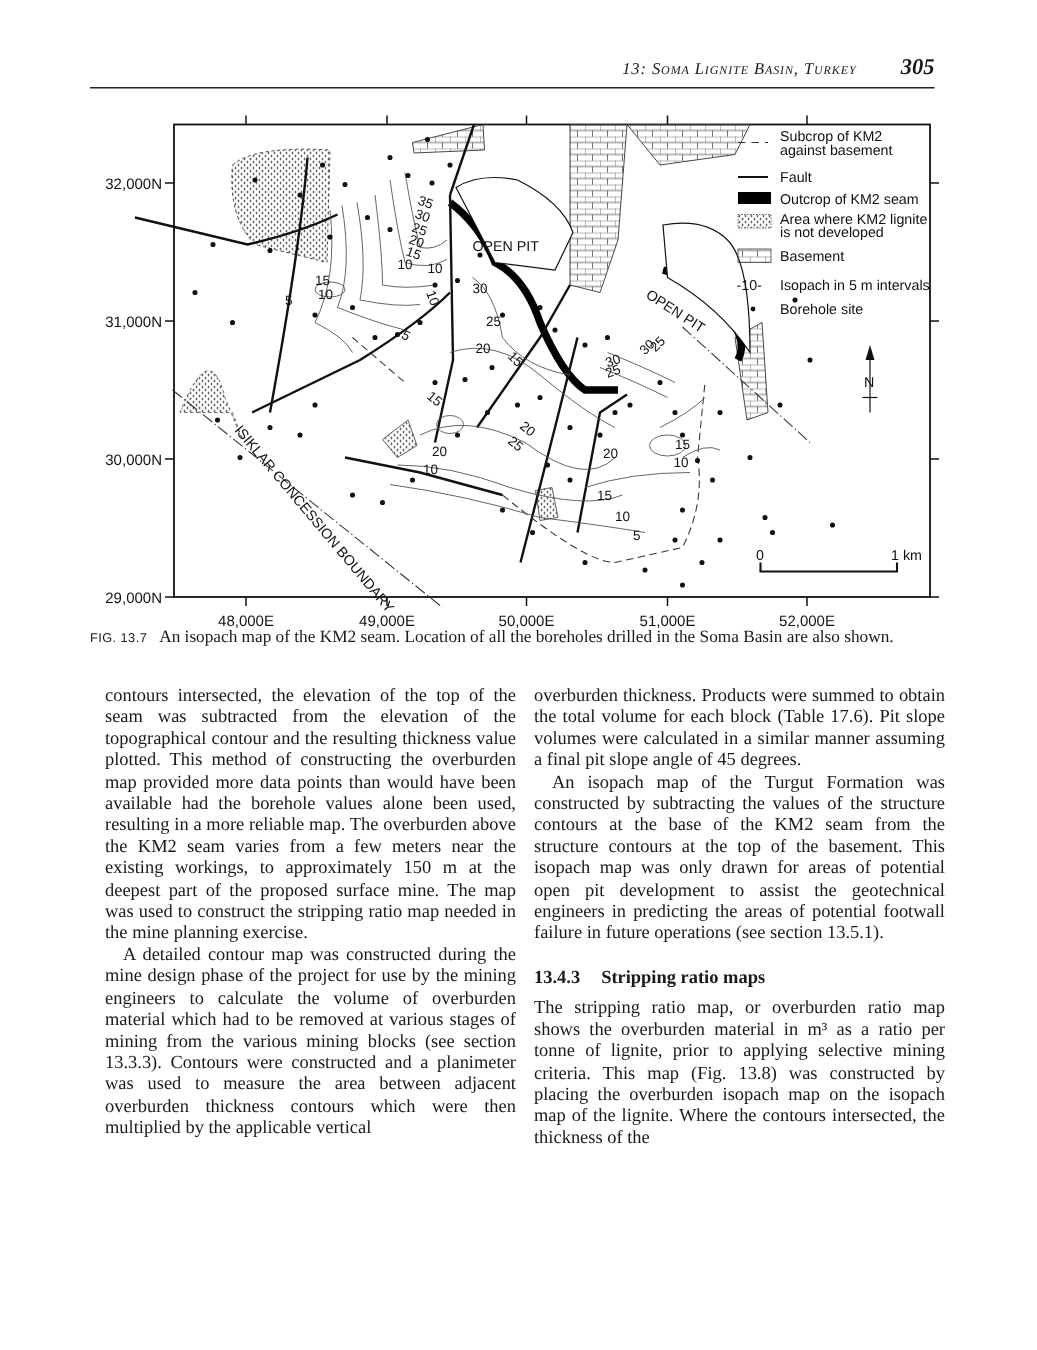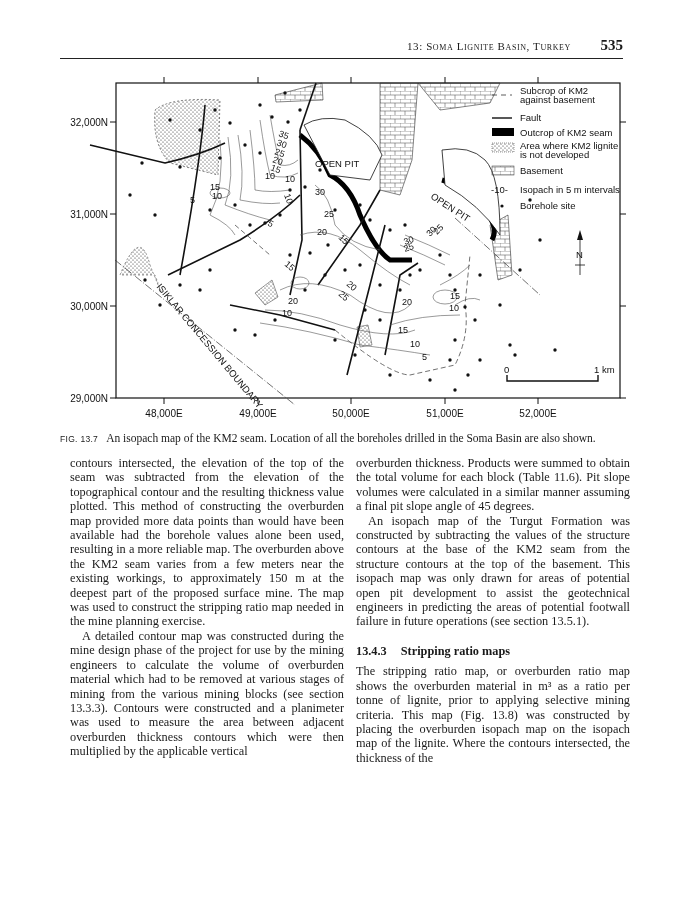--- a/index.html
+++ b/index.html
@@ -1,40 +1,40 @@
 <!DOCTYPE html>
 <html><head>
 <meta charset="utf-8">
 <style>
   html, body { margin: 0; padding: 0; background: #ffffff; }
   body { width: 691px; height: 900px; position: relative; overflow: hidden; font-family: "Liberation Serif", "DejaVu Serif", serif; color: #1a1a1a; }
-  .header { position: absolute; left: 60px; top: 36px; width: 563px; height: 22px; border-bottom: 1.5px solid #222; }
+  .header { position: absolute; left: 60px; top: 36px; width: 563px; height: 22px; border-bottom: 1.5px solid #222; font-style: italic; }
   .header .running { position: absolute; right: 52px; top: 4px; font-size: 11px; letter-spacing: 0.6px; font-variant: small-caps; }
   .header .pageno { position: absolute; right: 0; top: 1px; font-size: 15px; font-weight: bold; }
   .figure { position: absolute; left: 60px; top: 75px; width: 580px; height: 350px; }
   .figure svg { position: absolute; left: 0; top: 0; }
   .ax { font-family: "Liberation Sans", "DejaVu Sans", sans-serif; font-size: 10px; fill: #111; }
   .lbl { font-family: "Liberation Sans", "DejaVu Sans", sans-serif; font-size: 9.5px; fill: #111; }
   .ctr { font-family: "Liberation Sans", "DejaVu Sans", sans-serif; font-size: 9px; fill: #111; }
-  .caption { position: absolute; left: 60px; top: 431px; width: 560px; font-size: 11.5px; line-height: 14px; }
+  .caption { position: absolute; left: 60px; top: 418px; width: 560px; font-size: 11.5px; line-height: 14px; }
   .caption .fig-label { font-family: "Liberation Sans", sans-serif; font-size: 8.5px; letter-spacing: 0.3px; margin-right: 8px; }
   .col { position: absolute; top: 456px; width: 274px; font-size: 12.3px; line-height: 14.4px; text-align: justify; }
   .col p { margin: 0; }
   .col p.indent { text-indent: 12px; }
   .col-left { left: 70px; }
   .col-right { left: 356px; }
   .section-heading { font-weight: bold; margin: 15px 0 6px 0 !important; text-align: left; }
   .section-heading .num { margin-right: 14px; }
 </style>
 </head>
 <body>
 
 <div class="header">
   <span class="running">13: Soma Lignite Basin, Turkey</span>
-  <span class="pageno">535</span>
+  <span class="pageno">305</span>
 </div>
 
 <div class="figure">
   <svg width="580" height="350" viewBox="0 0 580 350">
     <defs>
       <pattern id="dots" width="4" height="4" patternUnits="userSpaceOnUse">
         <circle cx="1" cy="1" r="0.6" fill="#222"></circle>
         <circle cx="3" cy="3" r="0.6" fill="#222"></circle>
       </pattern>
       <pattern id="brick" width="10" height="8" patternUnits="userSpaceOnUse">
@@ -301,17 +301,17 @@
 <div class="caption">
   <span class="fig-label">FIG. 13.7</span><span>An isopach map of the KM2 seam. Location of all the boreholes drilled in the Soma Basin are also shown.</span>
 </div>
 
 <div class="col col-left">
   <p>contours intersected, the elevation of the top of the seam was subtracted from the elevation of the topographical contour and the resulting thickness value plotted. This method of constructing the overburden map provided more data points than would have been available had the borehole values alone been used, resulting in a more reliable map. The overburden above the KM2 seam varies from a few meters near the existing workings, to approximately 150 m at the deepest part of the proposed surface mine. The map was used to construct the stripping ratio map needed in the mine planning exercise.</p>
   <p class="indent">A detailed contour map was constructed during the mine design phase of the project for use by the mining engineers to calculate the volume of overburden material which had to be removed at various stages of mining from the various mining blocks (see section 13.3.3). Contours were constructed and a planimeter was used to measure the area between adjacent overburden thickness contours which were then multiplied by the applicable vertical</p>
 </div>
 
 <div class="col col-right">
-  <p>overburden thickness. Products were summed to obtain the total volume for each block (Table 11.6). Pit slope volumes were calculated in a similar manner assuming a final pit slope angle of 45 degrees.</p>
+  <p>overburden thickness. Products were summed to obtain the total volume for each block (Table 17.6). Pit slope volumes were calculated in a similar manner assuming a final pit slope angle of 45 degrees.</p>
   <p class="indent">An isopach map of the Turgut Formation was constructed by subtracting the values of the structure contours at the base of the KM2 seam from the structure contours at the top of the basement. This isopach map was only drawn for areas of potential open pit development to assist the geotechnical engineers in predicting the areas of potential footwall failure in future operations (see section 13.5.1).</p>
   <p class="section-heading"><span class="num">13.4.3</span><span>Stripping ratio maps</span></p>
   <p>The stripping ratio map, or overburden ratio map shows the overburden material in m³ as a ratio per tonne of lignite, prior to applying selective mining criteria. This map (Fig. 13.8) was constructed by placing the overburden isopach map on the isopach map of the lignite. Where the contours intersected, the thickness of the</p>
 </div>
 
 </body></html>

